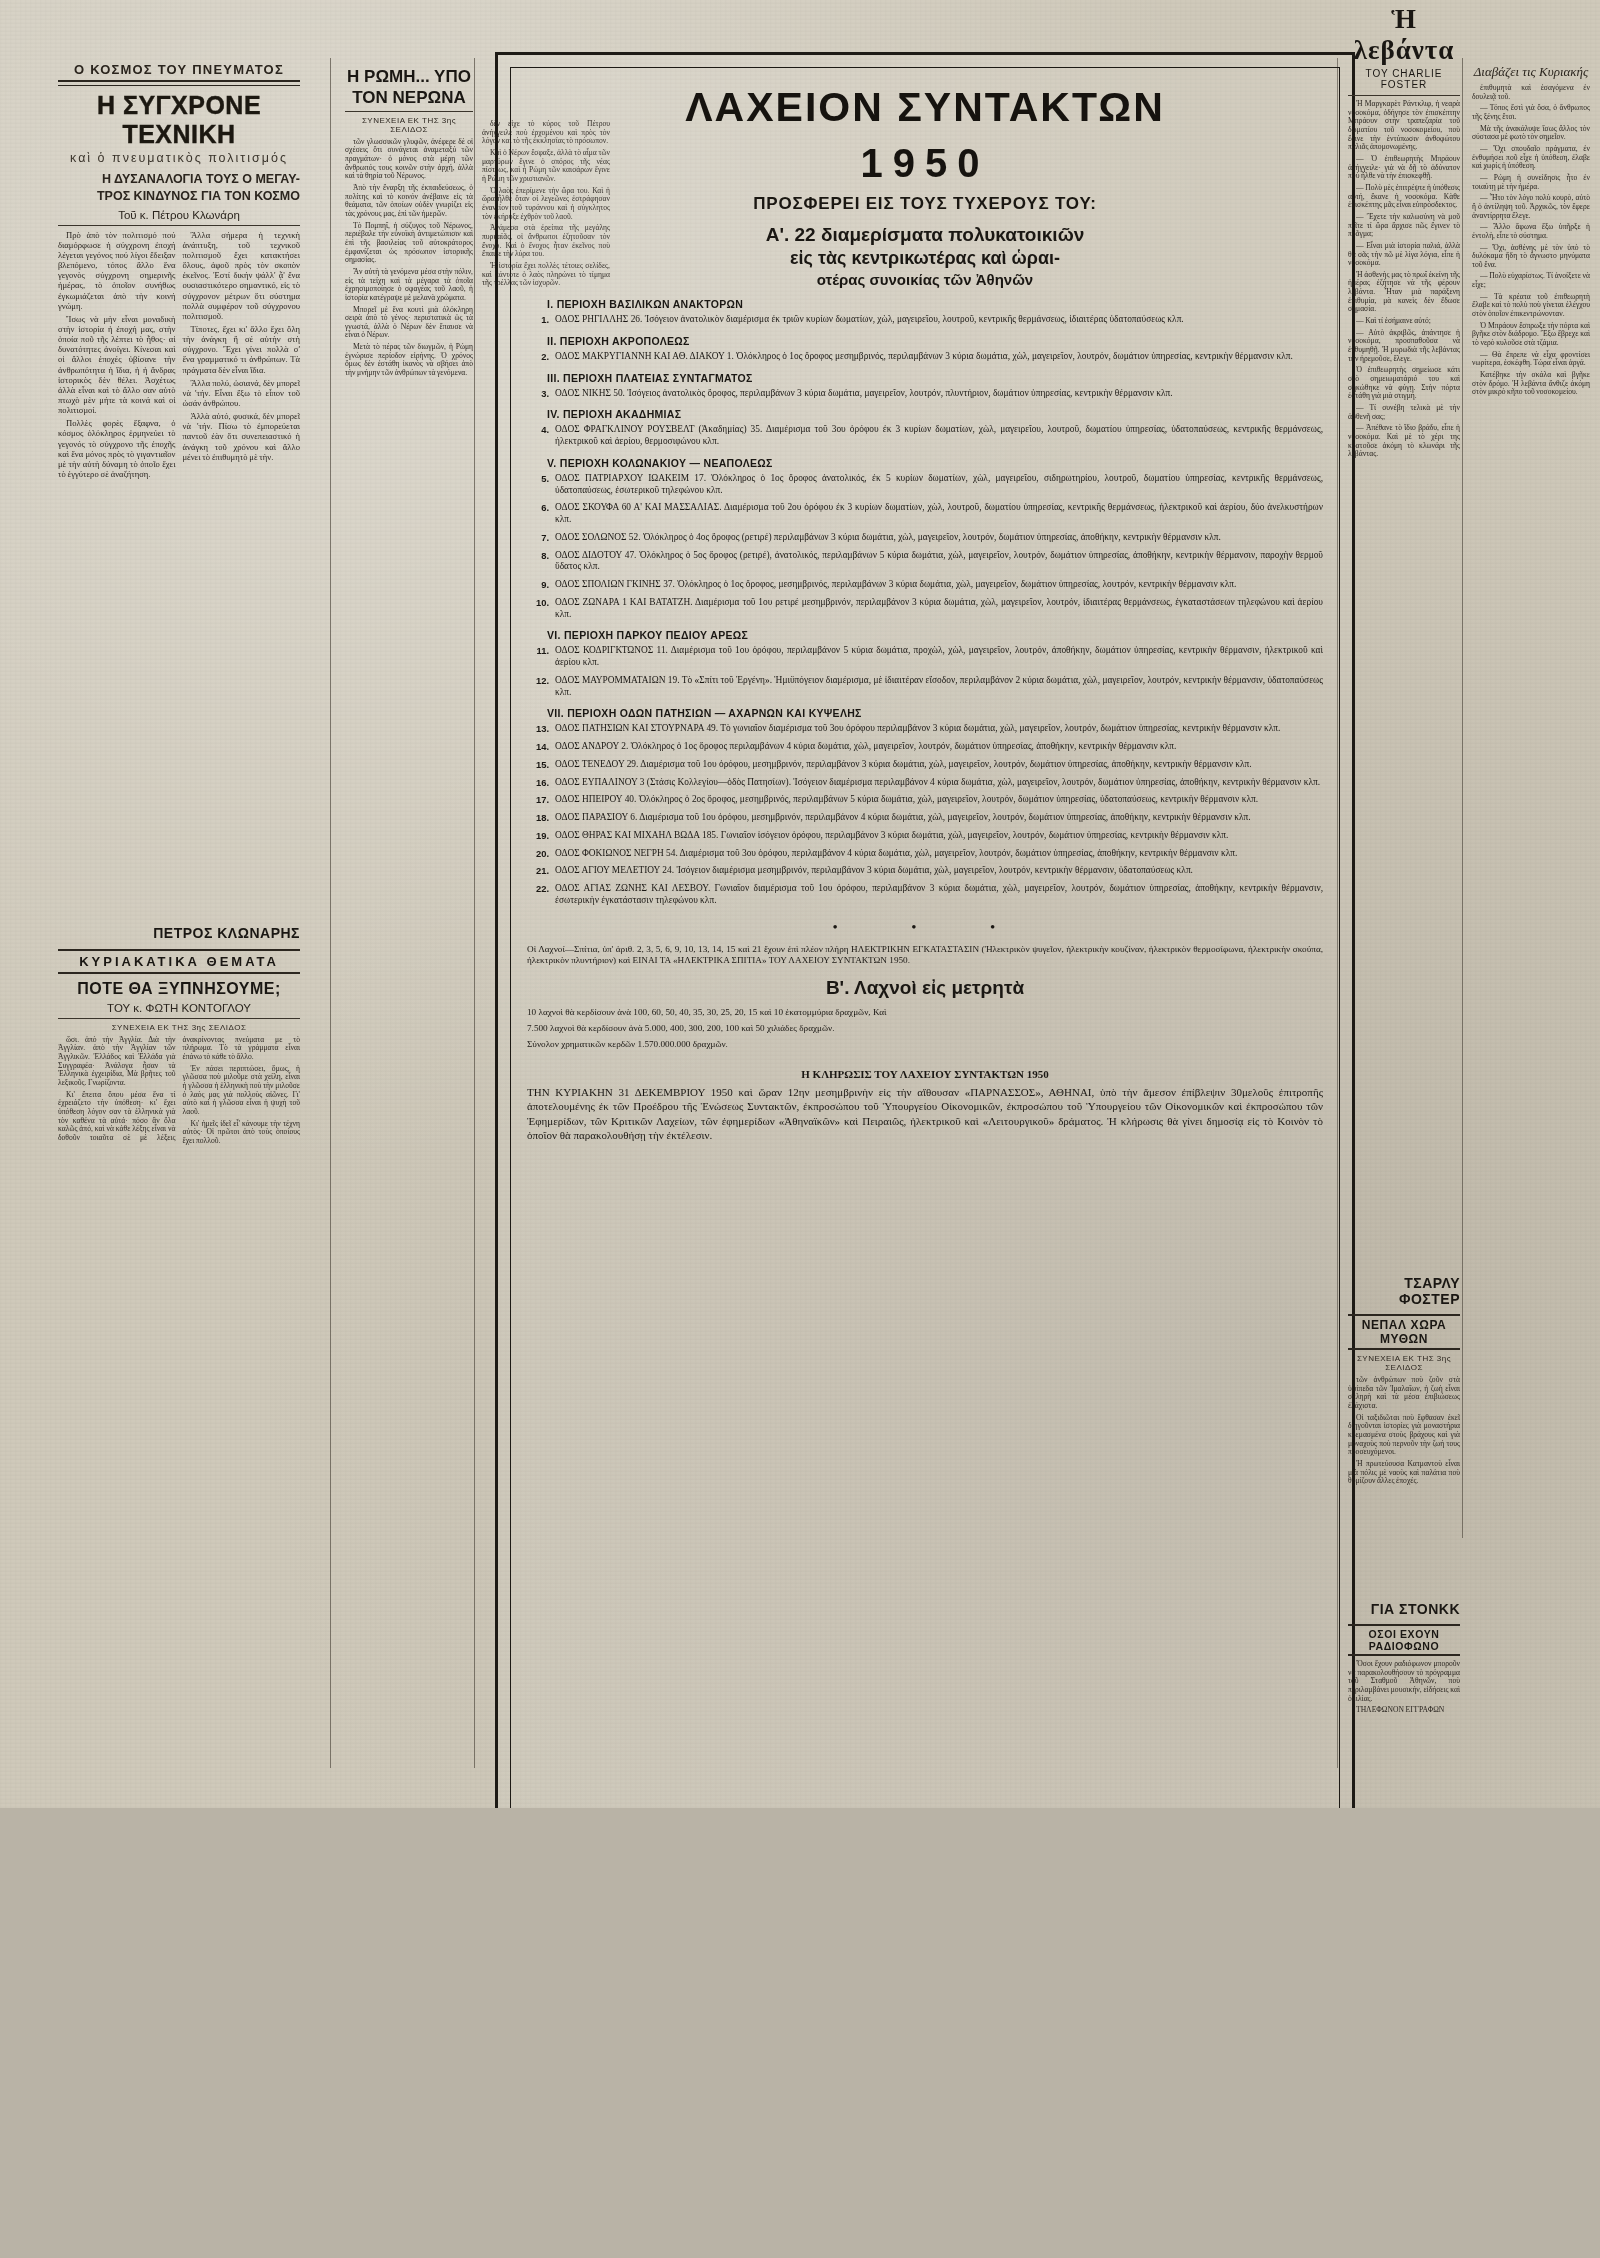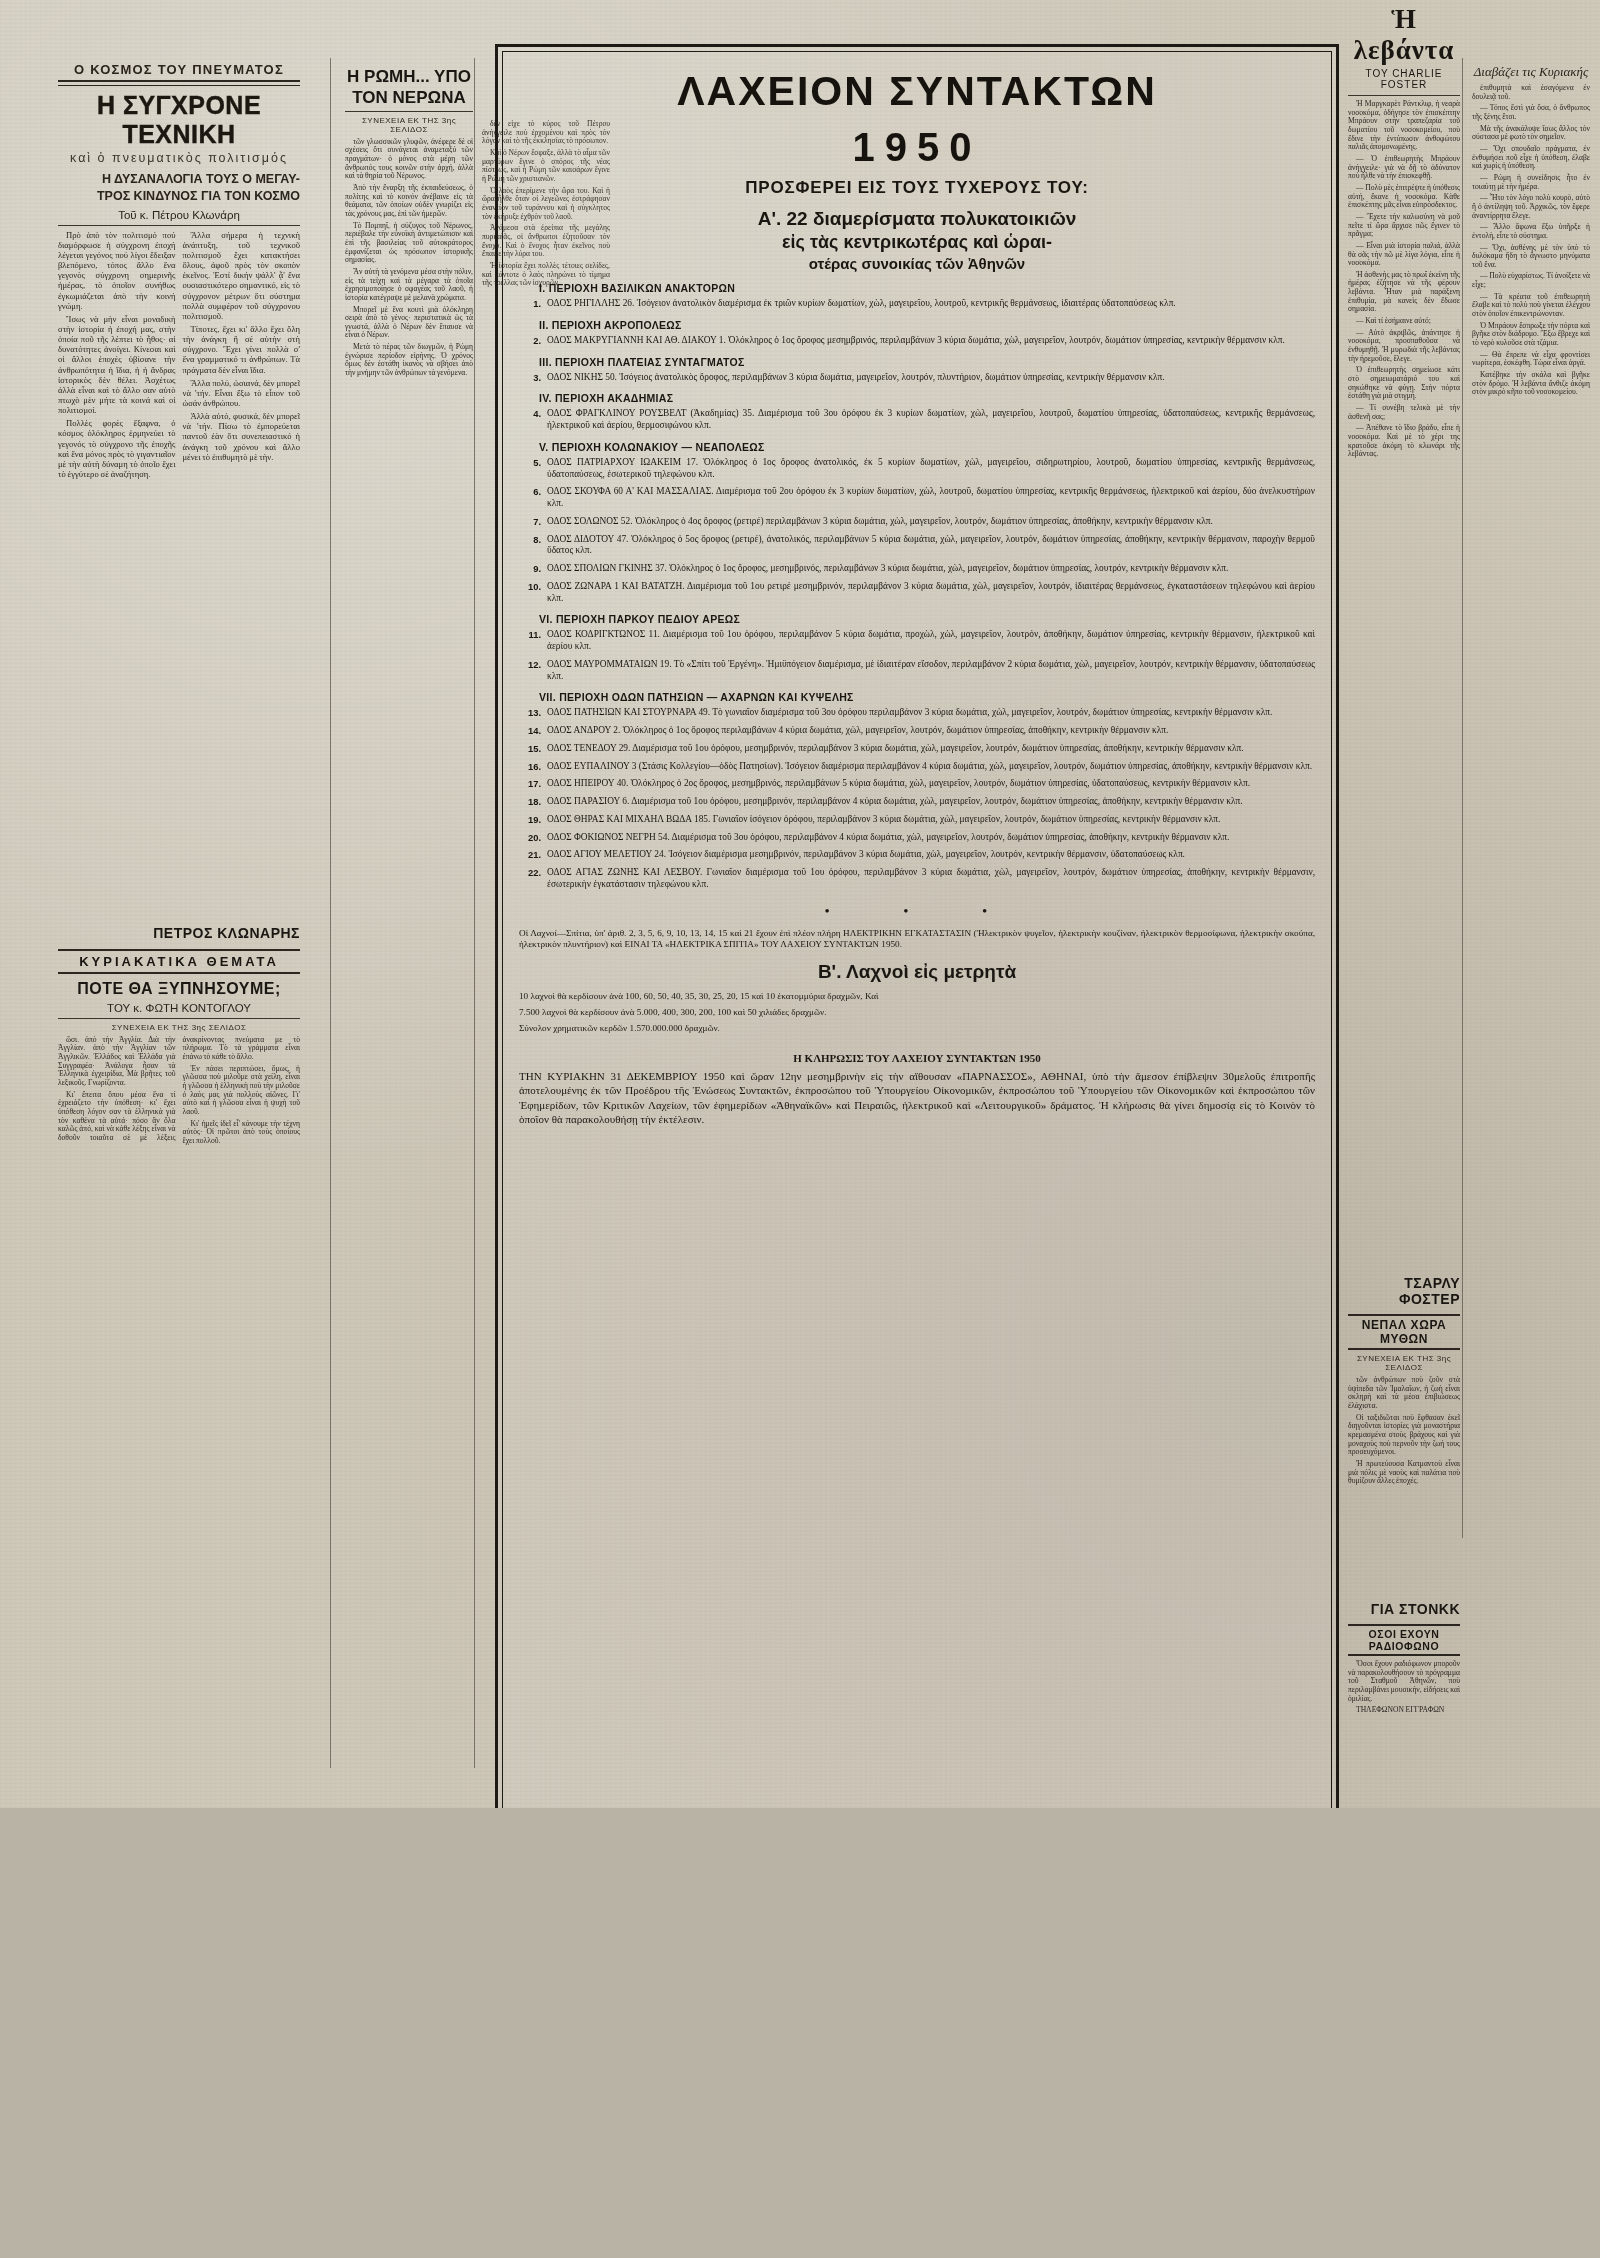--- a/index.html
+++ b/index.html
@@ -88,22 +88,22 @@
   .c2-title{
     font-family:"Liberation Sans", sans-serif;
     font-weight:700;font-size:17px;line-height:1.05;text-align:center;margin:2px 0 3px;
   }
 
   
   #c3{left:482px;width:128px;}
 
   
   #lottery{
-    position:absolute;left:495px;top:44px;width:830px;height:2065px;
-    border:3px solid #1d1a15;padding:4px;background:rgba(255,255,255,.07);
+    position:absolute;left:495px;top:52px;width:830px;height:2065px;
+    border:3px solid #1d1a15;padding:12px;background:rgba(255,255,255,.07);
   }
   #lottery .inner{border:1px solid #1d1a15;height:100%;box-sizing:border-box;padding:12px 16px;overflow:hidden;}
   .lot-title{
     font-family:"Liberation Sans", sans-serif;
     font-weight:700;font-size:41px;letter-spacing:2px;text-align:center;margin:4px 0 2px;
     color:#16130f;
   }
   .lot-year{
     font-family:"Liberation Sans", sans-serif;
     font-weight:700;font-size:40px;letter-spacing:10px;text-align:center;margin:10px 0 8px;color:#16130f;

